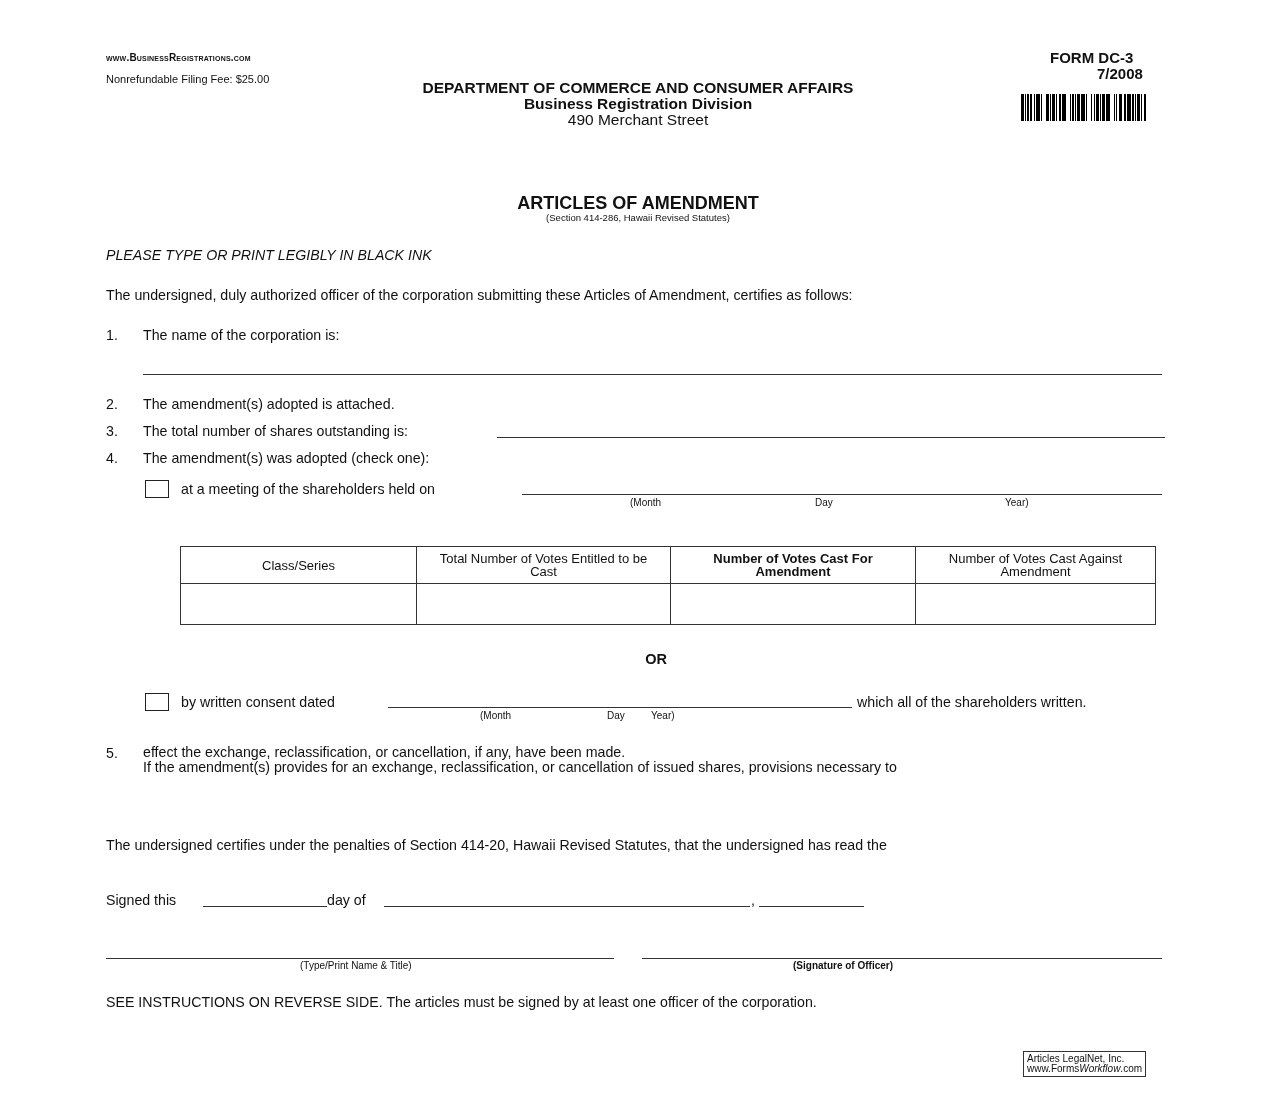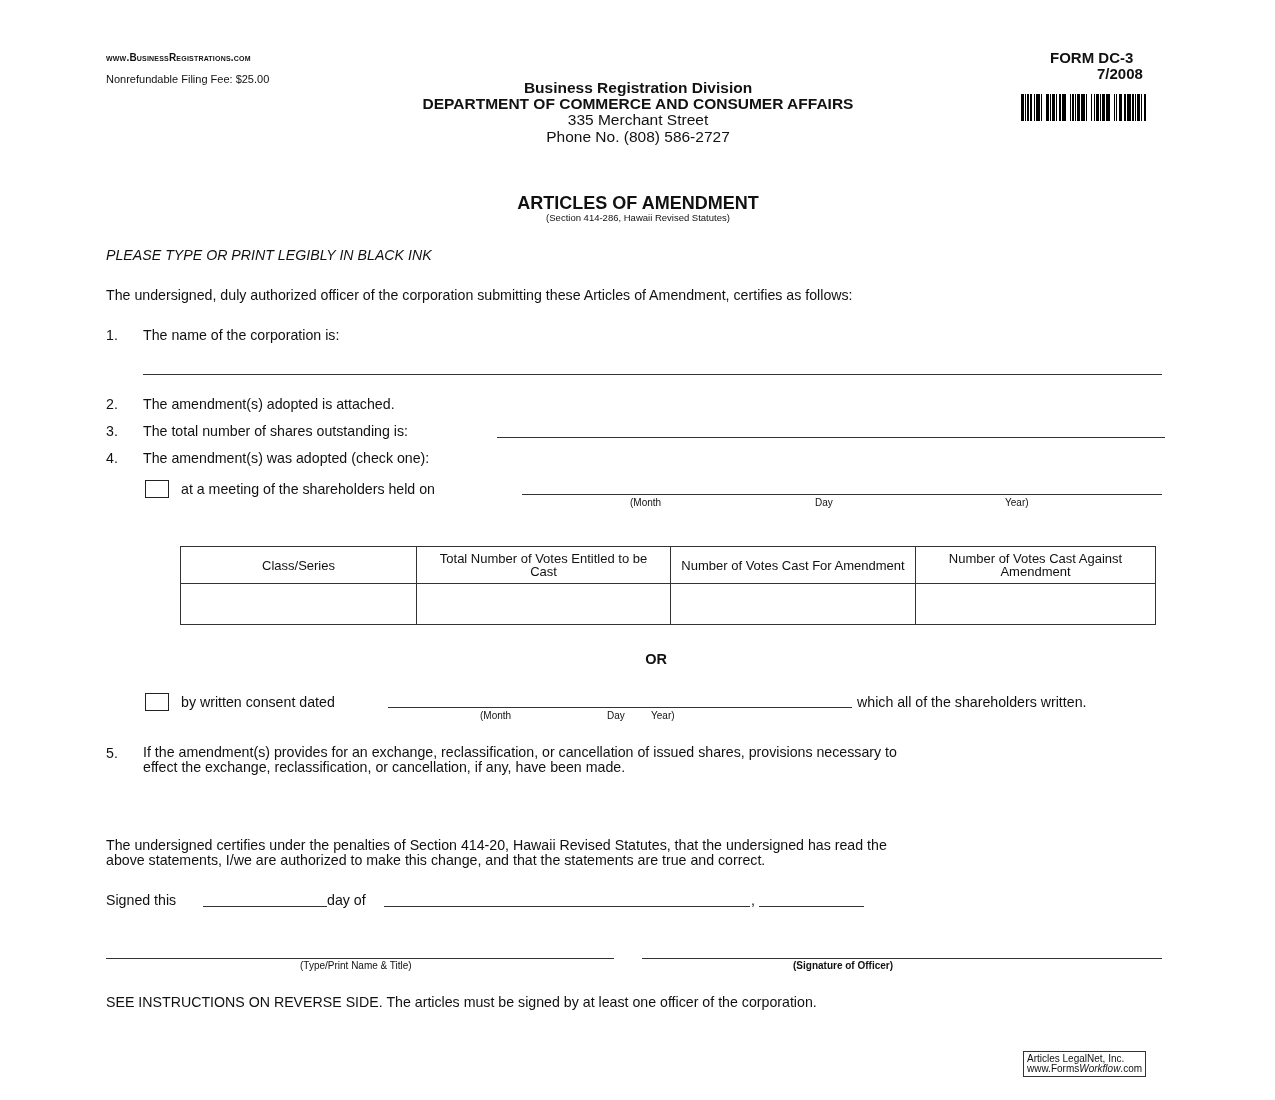--- a/index.html
+++ b/index.html
@@ -108,24 +108,23 @@
     <span style="width: 1.25px;"></span>
     <span style="width: 1.25px; background: rgb(255, 255, 255);"></span>
     <span style="width: 2.5px;"></span>
     <span style="width: 1.25px; background: rgb(255, 255, 255);"></span>
     <span style="width: 1.25px;"></span>
     <span style="width: 1.25px; background: rgb(255, 255, 255);"></span>
     <span style="width: 2.5px;"></span>
   </div>
 
 <div class="abs header">
+  <div class="b">DEPARTMENT OF COMMERCE AND CONSUMER AFFAIRS</div>
   <div class="b">Business Registration Division</div>
-  <div class="b">DEPARTMENT OF COMMERCE AND CONSUMER AFFAIRS</div>
-  <div>335 Merchant Street</div>
-  <div>Phone No. (808) 586-2727</div>
+  <div>490 Merchant Street</div>
 </div>
 
 <div class="abs title">ARTICLES OF AMENDMENT</div>
 <div class="abs subtitle">(Section 414-286, Hawaii Revised Statutes)</div>
 
 <div class="abs body-text italic" style="left:106px; top:247px;font-style:italic;">PLEASE TYPE OR PRINT LEGIBLY IN BLACK INK</div>
 <div class="abs body-text" style="left:106px; top:287px;">The undersigned, duly authorized officer of the corporation submitting these Articles of Amendment, certifies as follows:</div>
 
 <div class="abs body-text num" style="top:327px;">1.</div>
 <div class="abs body-text" style="left:143px; top:327px;">The name of the corporation is:</div>
@@ -146,21 +145,21 @@
 <div class="line" style="left:522px; top:494px; width:640px;"></div>
 <div class="abs small" style="left:630px; top:497px;">(Month</div>
 <div class="abs small" style="left:815px; top:497px;">Day</div>
 <div class="abs small" style="left:1005px; top:497px;">Year)</div>
 
 <table class="votes">
   <thead>
     <tr>
       <th style="width:219px;">Class/Series</th>
       <th style="width:237px;">Total Number of Votes Entitled to be Cast</th>
-      <th style="width:228px;">Number of Votes Cast For Amendment</th>
+      <th style="width:228px;font-weight:bold;">Number of Votes Cast For Amendment</th>
       <th>Number of Votes Cast Against Amendment</th>
     </tr>
   </thead>
   <tbody>
     <tr>
       <td></td>
       <td></td>
       <td></td>
       <td></td>
     </tr>
@@ -172,27 +171,26 @@
 <div class="chk" style="left:145px; top:693px;"></div>
 <div class="abs body-text" style="left:181px; top:694px;">by written consent dated</div>
 <div class="line" style="left:388px; top:707px; width:464px;"></div>
 <div class="abs body-text" style="left:857px; top:694px;">which all of the shareholders written.</div>
 <div class="abs small" style="left:480px; top:710px;">(Month</div>
 <div class="abs small" style="left:607px; top:710px;">Day</div>
 <div class="abs small" style="left:651px; top:710px;">Year)</div>
 
 <div class="abs body-text num" style="top:745px;">5.</div>
 <div class="abs body-text" style="left:143px; top:745px; line-height:14.5px;">
+  <div>effect the exchange, reclassification, or cancellation, if any, have been made.</div>
   <div>If the amendment(s) provides for an exchange, reclassification, or cancellation of issued shares, provisions necessary to</div>
-  <div>effect the exchange, reclassification, or cancellation, if any, have been made.</div>
 </div>
 
 <div class="abs body-text" style="left:106px; top:838px; line-height:14.5px;">
   <div>The undersigned certifies under the penalties of Section 414-20, Hawaii Revised Statutes, that the undersigned has read the</div>
-  <div>above statements, I/we are authorized to make this change, and that the statements are true and correct.</div>
 </div>
 
 <div class="abs body-text" style="left:106px; top:892px;">Signed this</div>
 <div class="line" style="left:203px; top:906px; width:124px;"></div>
 <div class="abs body-text" style="left:327px; top:892px;">day of</div>
 <div class="line" style="left:384px; top:906px; width:366px;"></div>
 <div class="abs body-text" style="left:751px; top:892px;">,</div>
 <div class="line" style="left:759px; top:906px; width:105px;"></div>
 
 <div class="line" style="left:106px; top:958px; width:508px;"></div>

